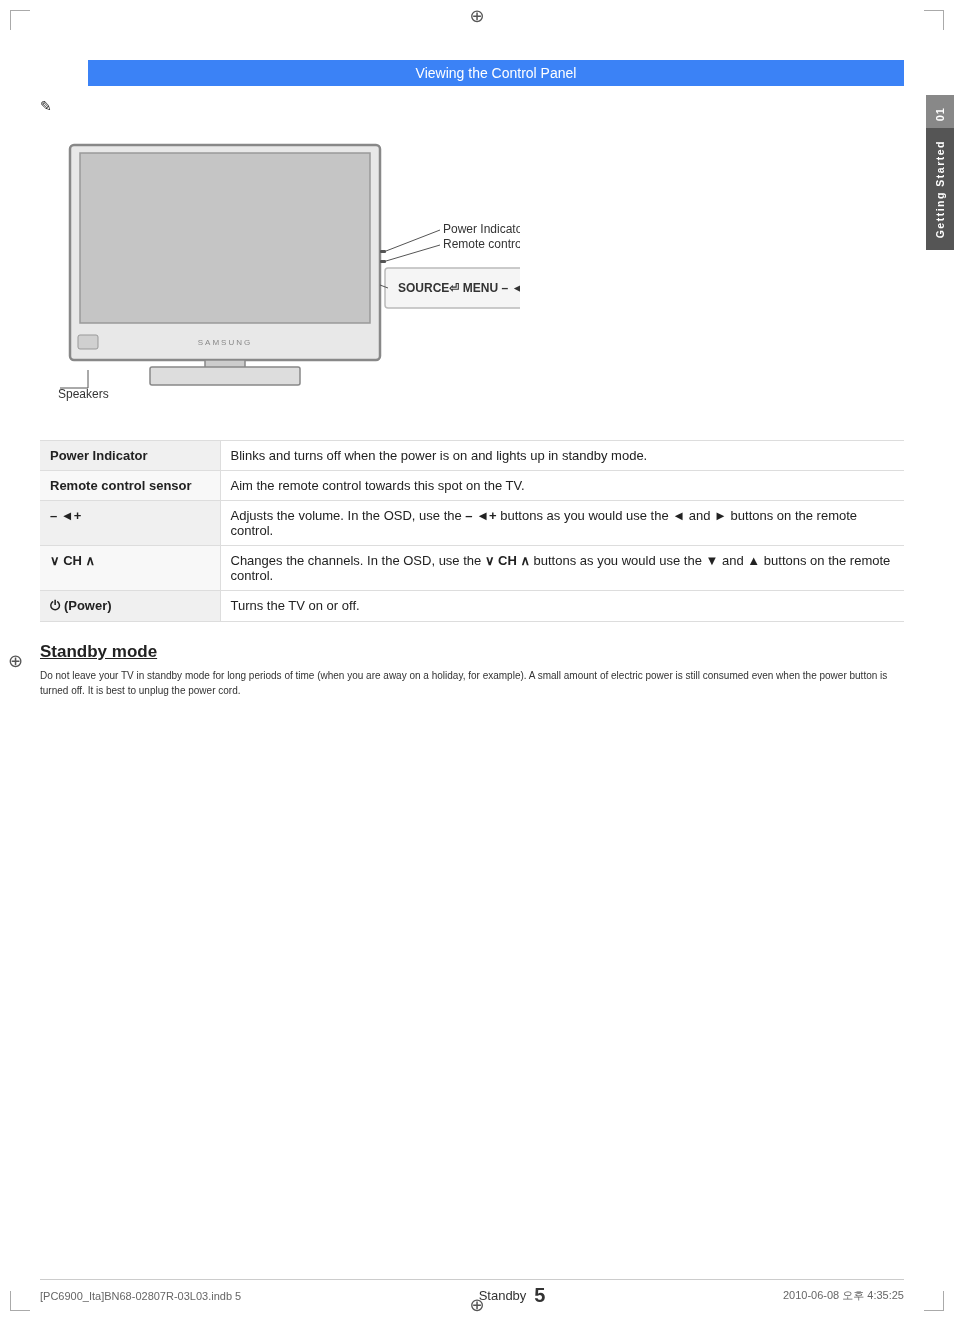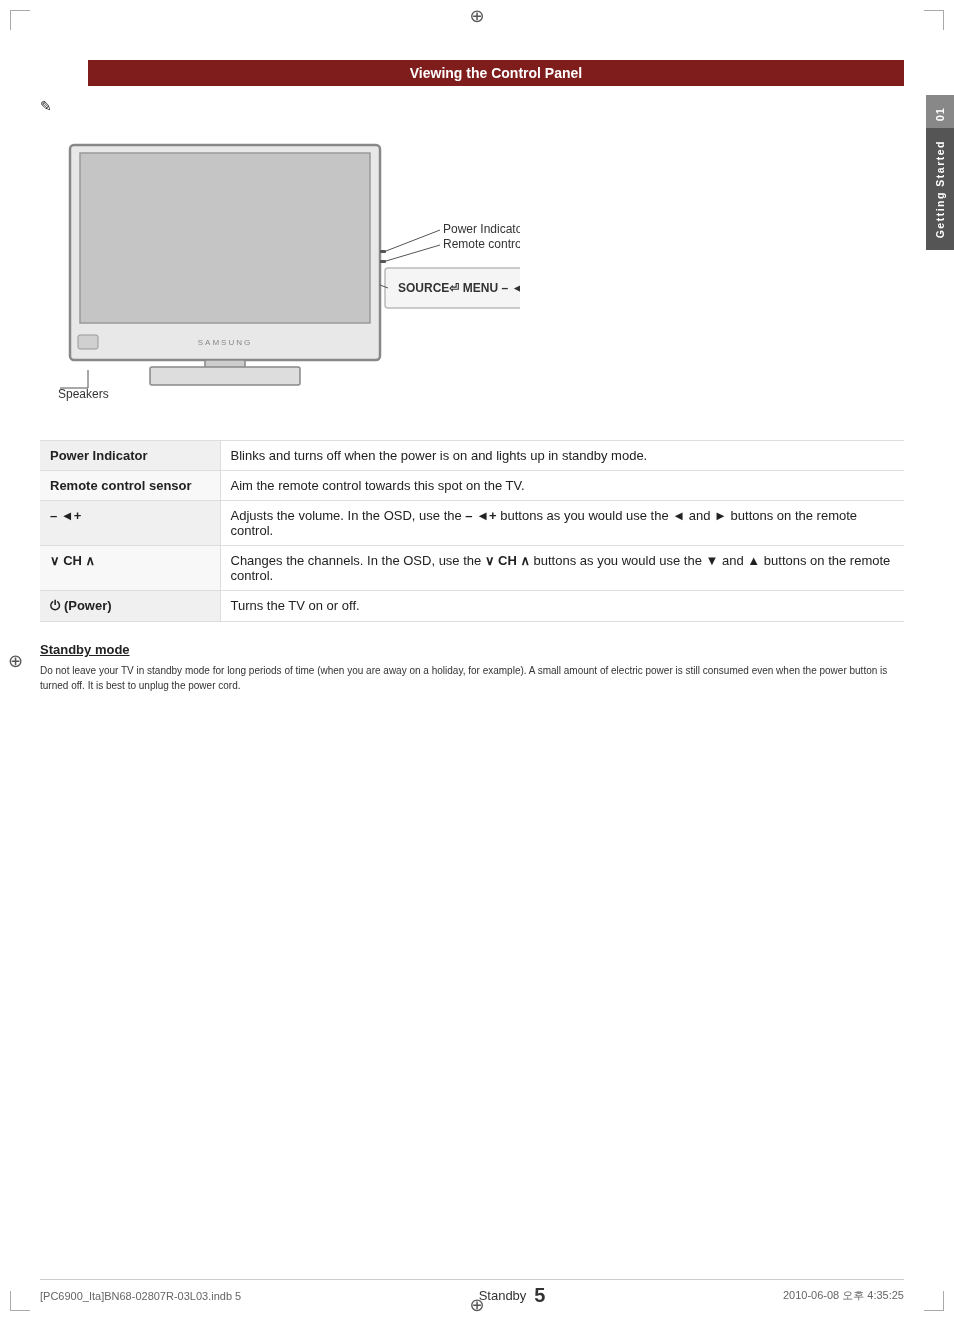--- a/index.html
+++ b/index.html
@@ -47,24 +47,24 @@
     .main-content {
       position: absolute;
       top: 60px;
       left: 40px;
       right: 50px;
       bottom: 40px;
     }
 
     
     .title-bar {
-      background: #7f1d1d;
+      background: #3b82f6;
       color: #fff;
       text-align: center;
-      font-weight: bold;
+      font-weight: normal;
       font-size: 14px;
       padding: 5px 0;
       margin-bottom: 12px;
       margin-left: 48px;
     }
 
     
     .note-text {
       font-size: 12.5px;
       margin-bottom: 16px;
@@ -116,21 +116,21 @@
 
     
     .bold-text { font-weight: bold; }
 
     
     .standby-section {
       margin-top: 10px;
     }
     .standby-title {
       font-weight: bold;
-      font-size: 13px;
+      font-size: 17px;
       margin-bottom: 6px;
       text-decoration: underline;
     }
     .standby-text {
       font-size: 10px;
       line-height: 1.5;
       color: #333;
     }
 
     

